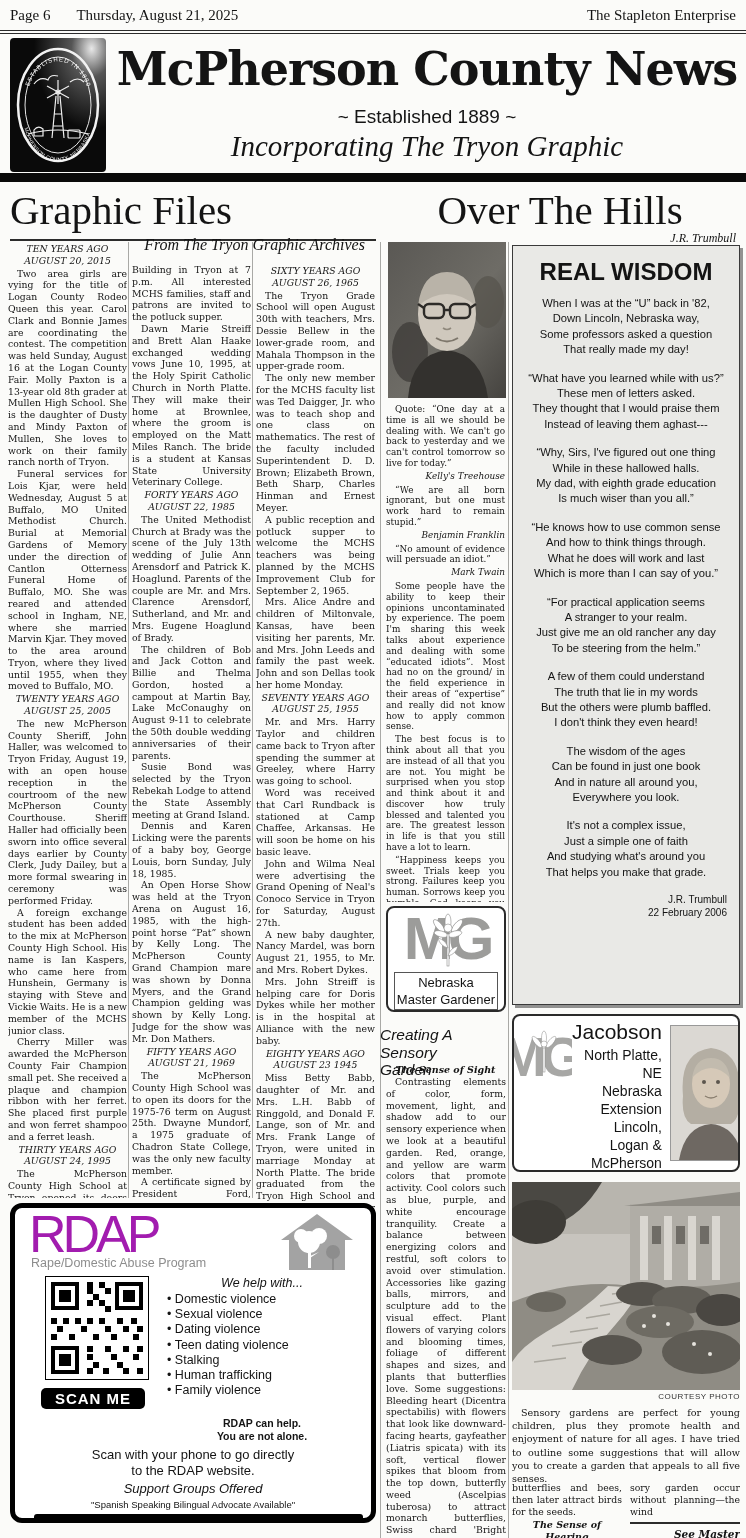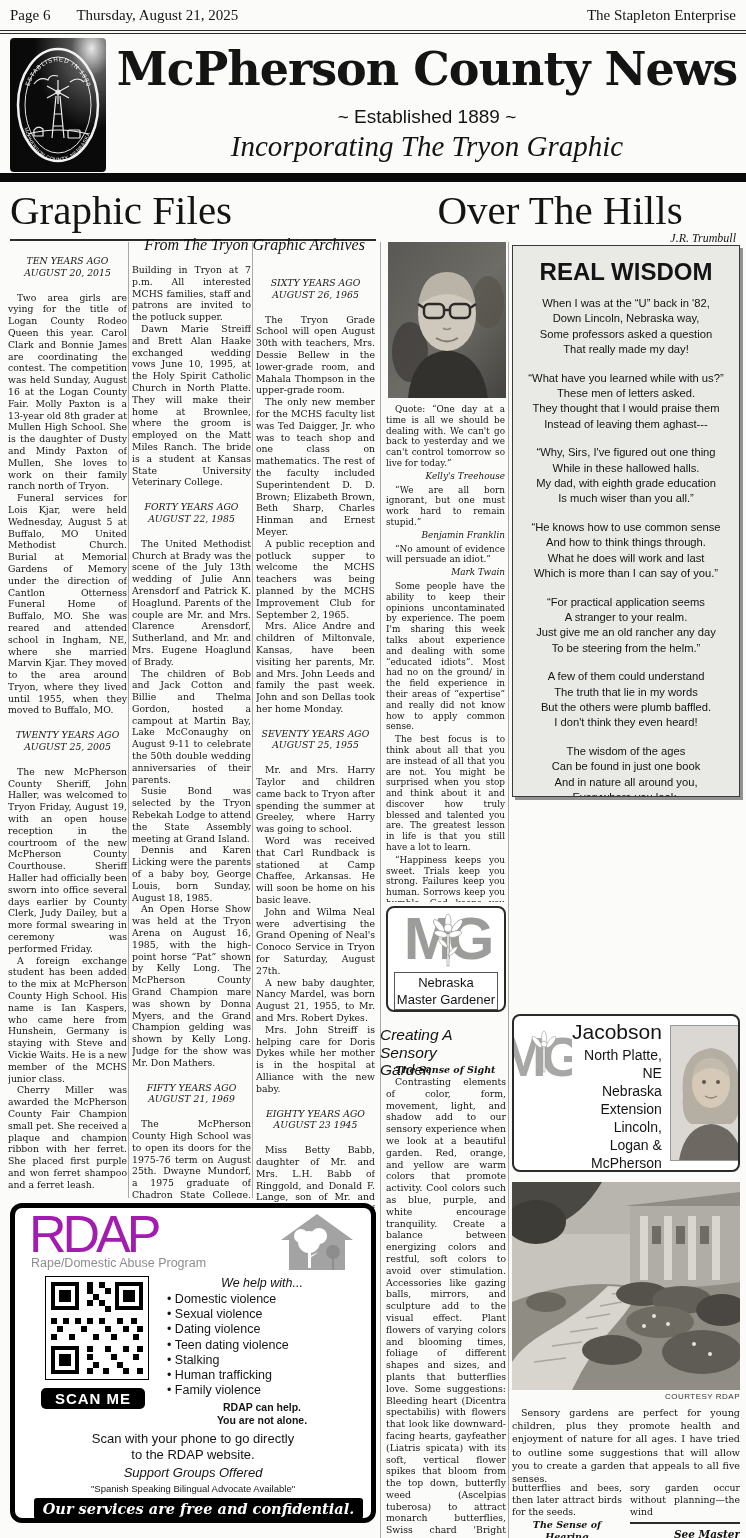--- a/index.html
+++ b/index.html
@@ -30,37 +30,37 @@
   .archives-head{left:131px;top:236px;width:247px;text-align:center;font-family:"Liberation Serif",serif;
                  font-style:italic;font-size:16px;}
 
   
   .vrule{width:1px;background:#a9a9a6;}
 
   
   .newscol{font-size:9.3px;line-height:11.8px;text-align:justify;overflow:hidden;}
   .para{margin:0;text-indent:9px;}
   .para.cont{text-indent:0;}
-  .sect-head{text-align:center;font-style:italic;white-space:pre-line;margin:13px 0;text-indent:0;}
+  .sect-head{text-align:center;font-style:italic;white-space:pre-line;margin:1px 0;text-indent:0;}
   .attrib{text-align:right;font-style:italic;margin:0 0 3px 0;text-indent:0;}
   .quotescol{font-size:8.9px;line-height:10.8px;}
   .quotescol .para{margin-bottom:2px;}
 
   
   .jump{font-family:"DejaVu Serif",serif;text-align:right;}
   .jump-rule{height:2px;background:#2c2c2c;margin-bottom:8px;}
   .jump-see{font-style:italic;font-size:11px;}
   .jump-title{font-style:italic;font-weight:bold;font-size:15px;}
   .jump-page{font-style:italic;font-size:11px;margin-top:1px;}
 
   
   .photo-frame{overflow:hidden;}
 
   
-  .wisdom{left:512px;top:245px;width:228px;height:552px;background:#e9e9e6;border:1px solid #3a3a3a;
+  .wisdom{left:512px;top:245px;width:228px;height:760px;background:#e9e9e6;border:1px solid #3a3a3a;
           box-shadow:3px 3px 0 rgba(60,60,60,.55);box-sizing:border-box;padding:12px 8px;overflow:hidden;
           font-family:"Liberation Sans",sans-serif;}
   .wisdom-title{text-align:center;font-weight:bold;font-size:24px;margin-bottom:10px;}
   .stanza{white-space:pre-line;text-align:center;font-size:11.2px;line-height:15.4px;margin-bottom:13px;}
   .wisdom-sig{white-space:pre-line;text-align:right;font-size:10px;line-height:13px;margin-top:4px;padding-right:4px;}
 
   
   .julie{left:512px;top:1014px;width:228px;height:158px;border:2px solid #2a2a2a;border-radius:8px;background:#fff;
          box-sizing:border-box;display:flex;align-items:center;overflow:hidden;}
   .julie-mg{width:58px;height:100%;position:relative;flex:none;overflow:hidden;}
@@ -99,21 +99,21 @@
   .rdap-tag{position:absolute;left:16px;top:48px;font-size:12.5px;color:#8d8d8d;}
   .rdap-house{position:absolute;right:16px;top:4px;}
   .rdap-row2{display:flex;padding:6px 14px 0 26px;}
   .rdap-qrwrap{width:112px;flex:none;text-align:center;}
   .rdap-scanme{margin-top:4px;background:#000;color:#fff;font-weight:bold;font-size:15px;letter-spacing:1px;
                border-radius:5px;padding:2px 0;width:104px;}
   .rdap-right{flex:1;padding-left:14px;}
   .rdap-wehelp{font-style:italic;font-size:12.5px;text-align:center;margin-bottom:2px;}
   .rdap-bullet{font-size:12.5px;line-height:15.2px;}
   .rdap-bullet::before{content:"• ";}
-  .rdap-canhelp{font-weight:bold;font-size:10.5px;line-height:13px;text-align:center;white-space:pre-line;margin-top:3px;}
+  .rdap-canhelp{font-weight:bold;font-size:10.5px;line-height:13px;text-align:center;white-space:pre-line;margin-top:19px;}
   .rdap-scanline{text-align:center;font-size:13px;line-height:15.5px;margin-top:4px;white-space:pre-line;}
   .rdap-support{text-align:center;font-style:italic;font-size:13px;margin-top:3px;}
   .rdap-spanish{text-align:center;font-size:9.5px;margin-top:3px;}
   .rdap-banner{margin:4px 8px 0 19px;background:#000;color:#fff;text-align:center;border-radius:3px;
                font-family:"DejaVu Serif",serif;font-style:italic;font-weight:bold;font-size:14.5px;padding:2px 0;}
 </style>
 </head>
 <body>
 
 <div class="page">
@@ -189,21 +189,21 @@
       <div class="para">The McPherson County High School at Tryon opened its doors to forty-one students on Monday, August 21, 1995. This is the largest enrollment the school has had since the 1978-79 school year. The grade school in Tryon will have approximately 39 students with Joy Crow, Stacy Kerkman and Diane Connick returning to teach at District. 4.</div>
     </div>
   <div class="abs newscol" style="left:132px;top:264px;width:119px;height:934px;">
       <div class="para cont">Building in Tryon at 7 p.m. All interested MCHS families, staff and patrons are invited to the potluck supper.</div>
       <div class="para">Dawn Marie Streiff and Brett Alan Haake exchanged wedding vows June 10, 1995, at the Holy Spirit Catholic Church in North Platte. They will make their home at Brownlee, where the groom is employed on the Matt Miles Ranch. The bride is a student at Kansas State University Veterinary College.</div>
       <div class="sect-head">FORTY YEARS AGO
 AUGUST 22, 1985</div>
       <div class="para">The United Methodist Church at Brady was the scene of the July 13th wedding of Julie Ann Arensdorf and Patrick K. Hoaglund. Parents of the couple are Mr. and Mrs. Clarence Arensdorf, Sutherland, and Mr. and Mrs. Eugene Hoaglund of Brady.</div>
       <div class="para">The children of Bob and Jack Cotton and Billie and Thelma Gordon, hosted a campout at Martin Bay, Lake McConaughy on August 9-11 to celebrate the 50th double wedding anniversaries of their parents.</div>
       <div class="para">Susie Bond was selected by the Tryon Rebekah Lodge to attend the State Assembly meeting at Grand Island.</div>
-      <div class="para">Dennis and Karen Licking were the parents of a baby boy, George Louis, born Sunday, August 18, 1985.</div>
+      <div class="para">Dennis and Karen Licking were the parents of a baby boy, George Louis, born Sunday, July 18, 1985.</div>
       <div class="para">An Open Horse Show was held at the Tryon Arena on August 16, 1985, with the high-point horse “Pat” shown by Kelly Long. The McPherson County Grand Champion mare was shown by Donna Myers, and the Grand Champion gelding was shown by Kelly Long. Judge for the show was Mr. Don Mathers.</div>
       <div class="sect-head">FIFTY YEARS AGO
 AUGUST 21, 1969</div>
       <div class="para">The McPherson County High School was to open its doors for the 1975-76 term on August 25th. Dwayne Mundorf, a 1975 graduate of Chadron State College, was the only new faculty member.</div>
       <div class="para">A certificate signed by President Ford, Governor Exon, and Byron Pepitone, Director of the Selective Service, has been presented to Mr. Buford Schmidt of Tryon, honoring Buford for his 20 years of uncompensated service and retirement as a local board member of the McPherson County Selective Service Board.</div>
     </div>
   <div class="abs newscol" style="left:256px;top:264px;width:119px;height:1158px;">
       <div class="sect-head">SIXTY YEARS AGO
 AUGUST 26, 1965</div>
       <div class="para">The Tryon Grade School will open August 30th with teachers, Mrs. Dessie Bellew in the lower-grade room, and Mahala Thompson in the upper-grade room.</div>
@@ -408,21 +408,21 @@
       <g fill="#e6e3dd">
           <circle cx="142" cy="134" r="2"></circle>
           <circle cx="156" cy="142" r="2"></circle>
           <circle cx="132" cy="144" r="2"></circle>
           <circle cx="182" cy="162" r="2"></circle>
           <circle cx="198" cy="172" r="2"></circle>
         </g>
       <ellipse cx="34" cy="120" rx="20" ry="10" fill="#6a675f"></ellipse>
     </svg>
   </div>
-  <div class="abs photo-credit">COURTESY RDAP</div>
+  <div class="abs photo-credit">COURTESY PHOTO</div>
 
   <div class="abs sens-intro">
     <div class="para">Sensory gardens are perfect for young children, plus they promote health and enjoyment of nature for all ages. I have tried to outline some suggestions that will allow you to create a garden that appeals to all five senses.</div>
   </div>
   <div class="abs newscol bcol-left">
     <div class="para cont">butterflies and bees, then later attract birds for the seeds.</div>
     <div class="sense-sub">The Sense of Hearing</div>
 
   </div>
   <div class="abs newscol bcol-right">

